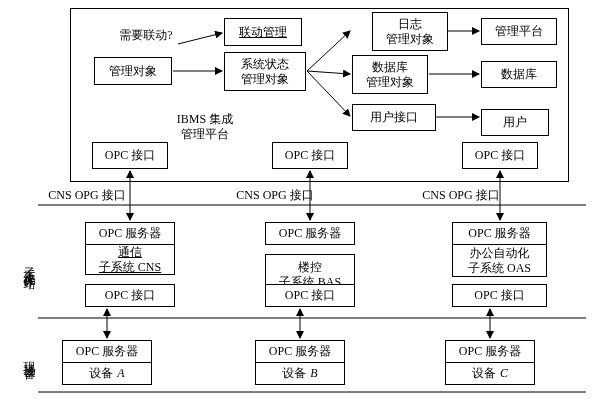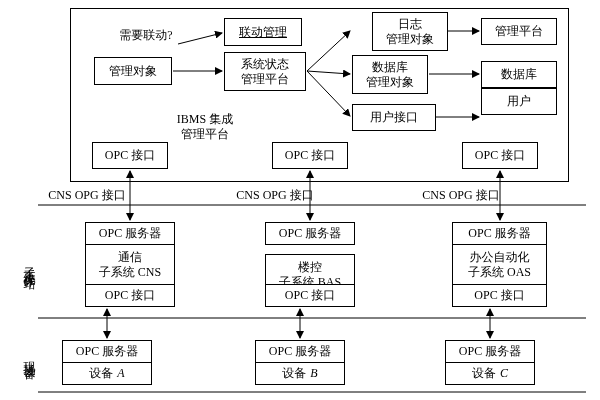--- a/index.html
+++ b/index.html
@@ -62,55 +62,55 @@
     <line x1="300" y1="309" x2="300" y2="338" stroke="#000" stroke-width="1" marker-start="url(#arr)" marker-end="url(#arr)"></line>
     <line x1="490" y1="309" x2="490" y2="338" stroke="#000" stroke-width="1" marker-start="url(#arr)" marker-end="url(#arr)"></line>
   </svg>
 
   <div class="frame" style="left:70px;top:8px;width:499px;height:174px;"></div>
 
   <div class="plain" style="left:110px;top:27px;width:72px;height:16px;">需要联动?</div>
   <div class="box" style="left:224px;top:18px;width:78px;height:28px;text-decoration:underline;">联动管理</div>
   <div class="box" style="left:94px;top:57px;width:78px;height:28px;">管理对象</div>
   <div class="box" style="left:224px;top:52px;width:82px;height:39px;">系统状态
-管理平台</div>
+管理对象</div>
   <div class="box" style="left:352px;top:12px;width:76px;height:39px;margin-left:20px;">日志
 管理对象</div>
   <div class="box" style="left:352px;top:55px;width:76px;height:39px;">数据库
 管理对象</div>
   <div class="box" style="left:352px;top:104px;width:84px;height:27px;">用户接口</div>
   <div class="box" style="left:481px;top:18px;width:76px;height:27px;">管理平台</div>
   <div class="box" style="left:481px;top:61px;width:76px;height:27px;">数据库</div>
-  <div class="box" style="left:481px;top:88px;width:76px;height:27px;">用户</div>
+  <div class="box" style="left:481px;top:109px;width:68px;height:27px;">用户</div>
   <div class="plain title" style="left:150px;top:110px;width:110px;height:34px;">IBMS 集成
 管理平台</div>
 
   <div class="box" style="left:92px;top:142px;width:76px;height:27px;">OPC 接口</div>
   <div class="box" style="left:272px;top:142px;width:76px;height:27px;">OPC 接口</div>
   <div class="box" style="left:462px;top:142px;width:76px;height:27px;">OPC 接口</div>
 
   <div class="plain" style="left:42px;top:187px;width:90px;height:16px;">CNS OPG 接口</div>
   <div class="plain" style="left:230px;top:187px;width:90px;height:16px;">CNS OPG 接口</div>
   <div class="plain" style="left:416px;top:187px;width:90px;height:16px;">CNS OPG 接口</div>
 
   <div class="vlabel" style="left:20px;top:214px;width:18px;height:100px;">子系统操作站</div>
   <div class="vlabel" style="left:20px;top:324px;width:18px;height:64px;">现场设备</div>
 
   <div class="box" style="left:85px;top:222px;width:90px;height:23px;">OPC 服务器</div>
-  <div class="box" style="left:85px;top:244px;width:90px;height:41px;">通信
+  <div class="box" style="left:85px;top:244px;width:90px;height:31px;text-decoration:underline;">通信
 子系统 CNS</div>
   <div class="box" style="left:85px;top:284px;width:90px;height:23px;">OPC 接口</div>
 
   <div class="box" style="left:265px;top:222px;width:90px;height:23px;">OPC 服务器</div>
   <div class="box" style="left:265px;top:254px;width:90px;height:41px;">楼控
 子系统 BAS</div>
   <div class="box" style="left:265px;top:284px;width:90px;height:23px;">OPC 接口</div>
 
   <div class="box" style="left:452px;top:222px;width:95px;height:23px;">OPC 服务器</div>
-  <div class="box" style="left:452px;top:244px;width:95px;height:41px;">办公自动化
+  <div class="box" style="left:452px;top:244px;width:95px;height:33px;">办公自动化
 子系统 OAS</div>
   <div class="box" style="left:452px;top:284px;width:95px;height:23px;">OPC 接口</div>
 
   <div class="box" style="left:62px;top:340px;width:90px;height:23px;">OPC 服务器</div>
   <div class="box" style="left:62px;top:362px;width:90px;height:23px;"><span>设备</span><span class="letter">A</span></div>
 
   <div class="box" style="left:255px;top:340px;width:90px;height:23px;">OPC 服务器</div>
   <div class="box" style="left:255px;top:362px;width:90px;height:23px;"><span>设备</span><span class="letter">B</span></div>
 
   <div class="box" style="left:445px;top:340px;width:90px;height:23px;">OPC 服务器</div>

